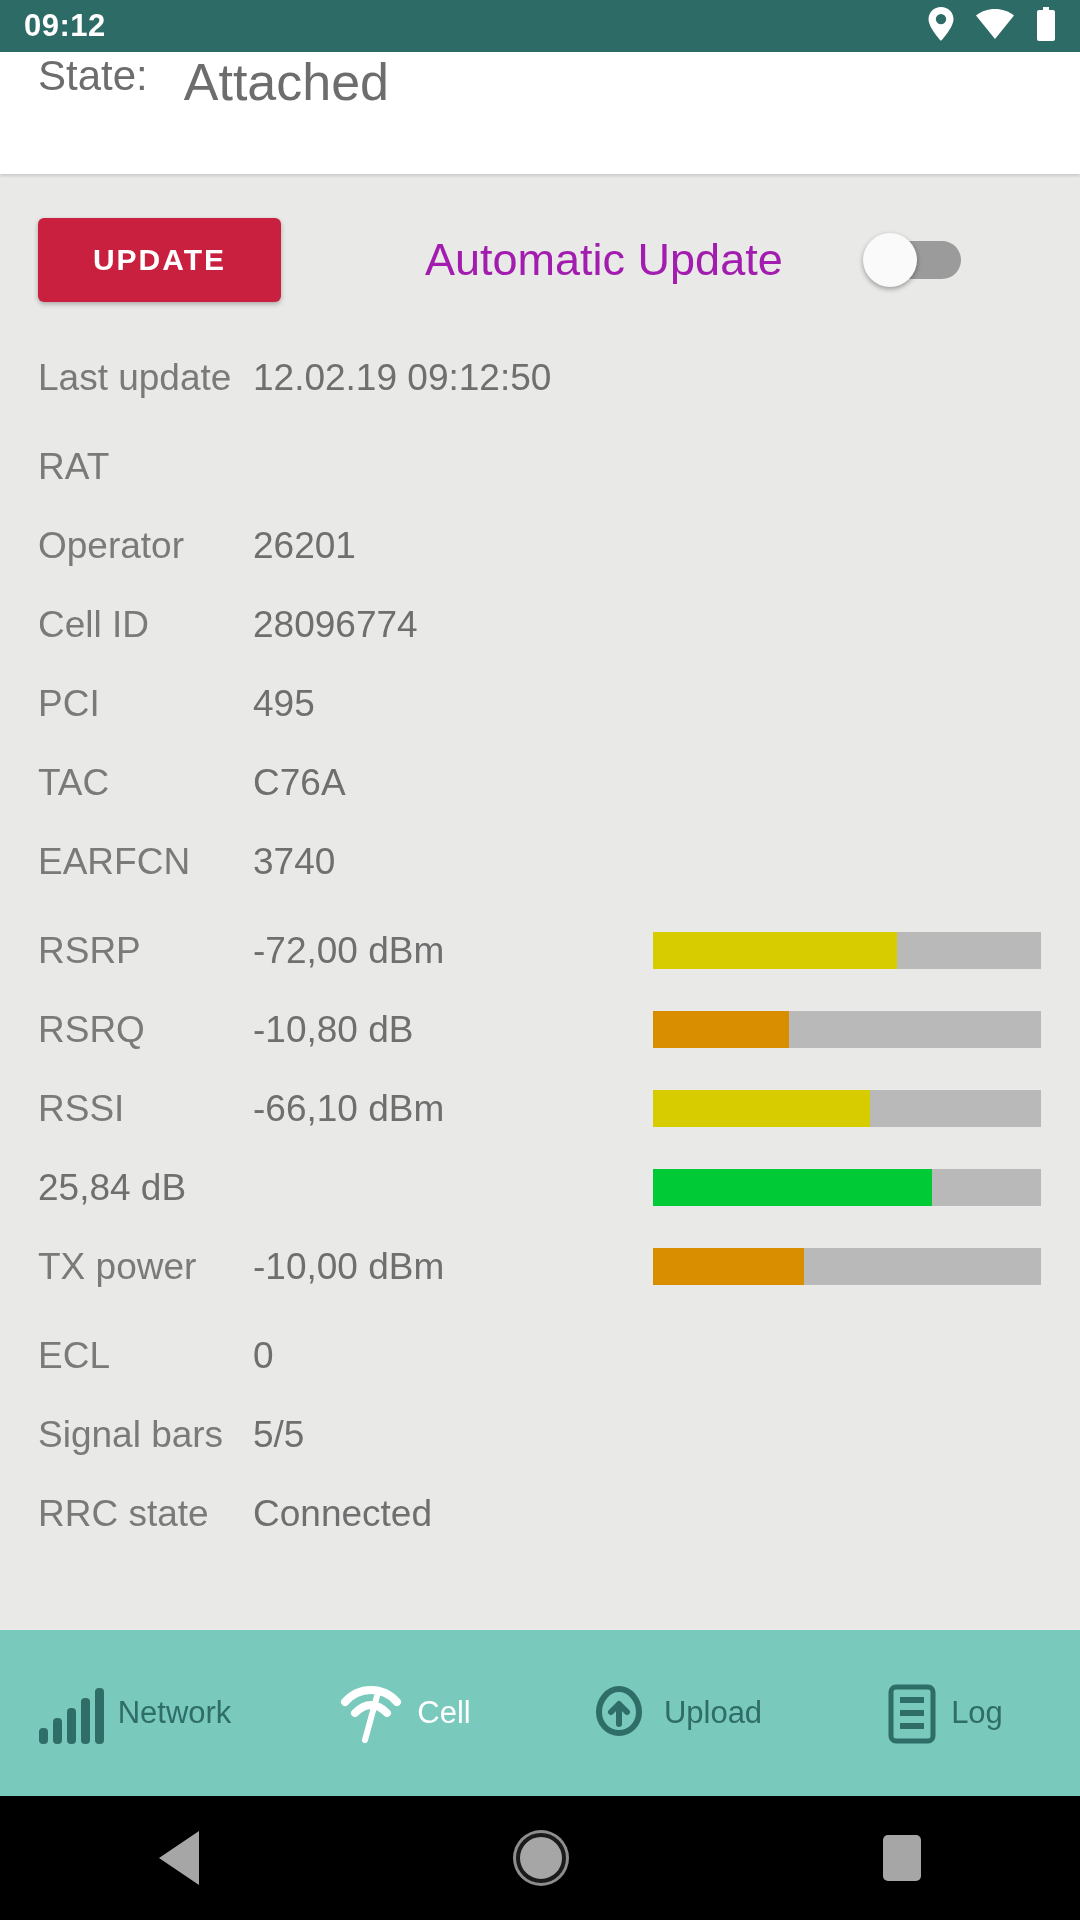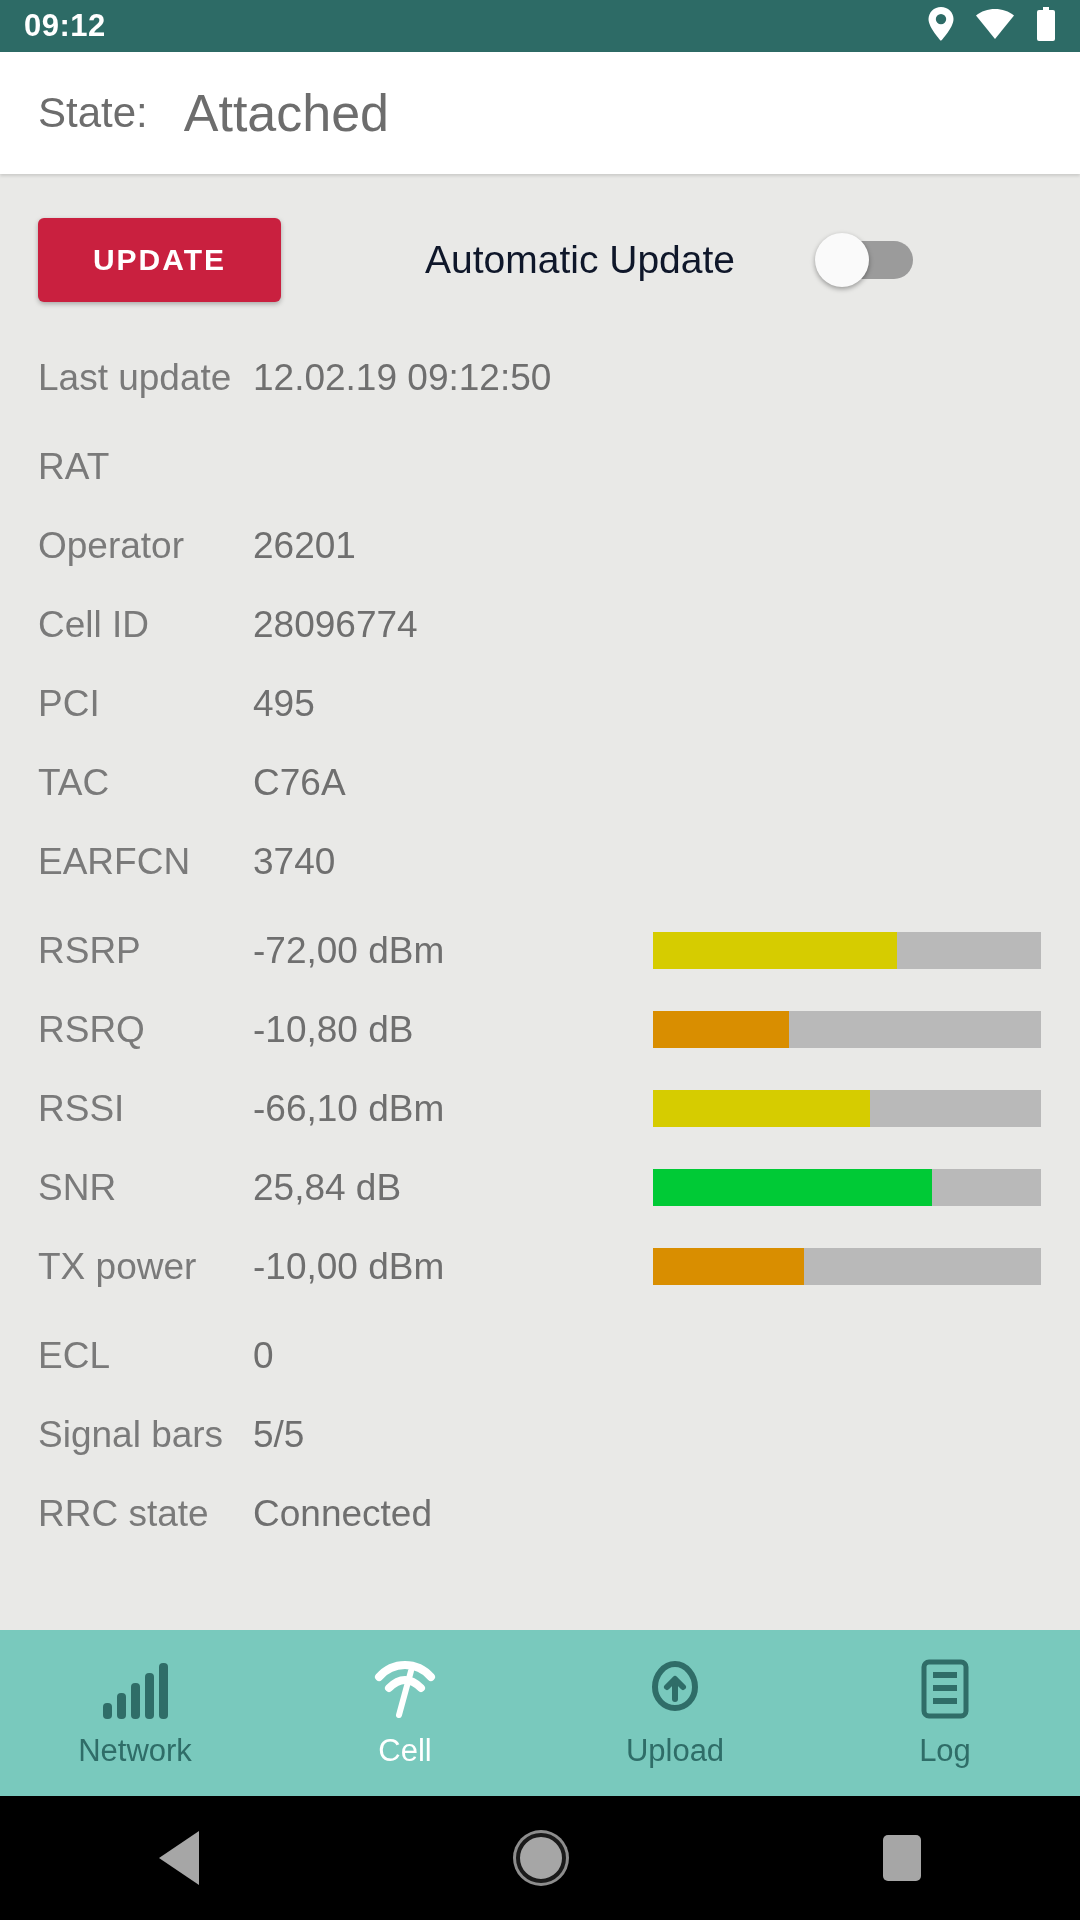--- a/index.html
+++ b/index.html
@@ -33,38 +33,38 @@
   .info-icon {
     width:54px; height:54px; border-radius:50%; background:#fff;
     display:flex; align-items:center; justify-content:center;
     color:#79c9bd; font-size:36px; font-weight:bold; font-family:"Liberation Serif", serif;
   }
   .sig-bars { display:flex; align-items:flex-end; gap:5px; height:50px; }
   .sig-bars i { display:block; width:8px; background:#fff; border-radius:4px; }
 
   
   .state-card {
-    flex:0 0 122px; background:#fff; display:flex; align-items:center;
+    flex:0 0 122px; background:#fff; display:flex; 
     padding:0 38px; box-shadow:0 2px 3px rgba(0,0,0,.13);
     position:relative; z-index:3;
   }
   .state-label { font-size:42px; color:#6d6d6d; }
   .state-value { font-size:52px; color:#6d6d6d; margin-left:36px; }
 
   
   .content { flex:1 1 auto; background:#e9e9e7; padding:0 38px; position:relative; overflow:hidden; }
 
   .ctrl-row { display:flex; align-items:center; height:150px; padding-top:22px;gap:48px; }
   .update-btn {
     background:#c9203f; color:#fff; font-size:30px; font-weight:bold;
     letter-spacing:2px; border:none; border-radius:6px;
     padding:0 34px; height:84px; min-width:243px;
     box-shadow:0 2px 5px rgba(0,0,0,.28); cursor:pointer;
   }
-  .auto-label { font-size:39px; color:#0f172a; margin-left:96px; }
+  .auto-label { font-size:45px; color:#a21caf; margin-left:96px; }
   .switch {
     margin-left:32px; width:98px; height:42px; position:relative; display:flex; align-items:center;
   }
   .switch .track {
     position:absolute; right:0; width:76px; height:38px;
     background:#9b9b9b; border-radius:19px;
   }
   .switch .thumb {
     position:absolute; left:0; width:54px; height:54px; border-radius:50%;
     background:#fafafa; box-shadow:0 2px 5px rgba(0,0,0,.35);
@@ -81,21 +81,21 @@
     position:absolute; left:615px; width:388px; height:37px;
     background:#b9b9b9;
   }
   .bar > span { display:block; height:100%; }
 
   
   .bottomnav {
     flex:0 0 166px; background:#79c9bd; display:flex;
   }
   .navitem {
-    flex:1; display:flex; flex-direction:column; align-items:center; justify-content:center; gap:14px;
+    flex:1; display:flex; flex-direction:row; align-items:center; justify-content:center; gap:14px;
   }
   .navitem .nlabel { font-size:31px; color:#2f6d68; }
   .navitem.active .nlabel { color:#ffffff; }
   .navicon { height:62px; display:flex; align-items:flex-end; justify-content:center; }
   .navicon .nb { display:flex; align-items:flex-end; gap:5px; height:56px; }
   .navicon .nb i { display:block; width:9px; background:#2f6d68; border-radius:4px; }
 
   
   .androidnav {
     flex:0 0 124px; background:#000; display:flex; align-items:center; justify-content:space-around;
@@ -195,21 +195,20 @@
           </div>
         </div>
         <div class="row">
           <span class="k">RSSI</span>
           <span class="v">-66,10 dBm</span>
           <div class="bar">
             <span style="width: 56%; background: rgb(214, 204, 0);"></span>
           </div>
         </div>
         <div class="row">
-          <span class="k">SNR</span>
           <span class="v">25,84 dB</span>
           <div class="bar">
             <span style="width: 72%; background: rgb(0, 202, 54);"></span>
           </div>
         </div>
         <div class="row">
           <span class="k">TX power</span>
           <span class="v">-10,00 dBm</span>
           <div class="bar">
             <span style="width: 39%; background: rgb(217, 142, 0);"></span>

